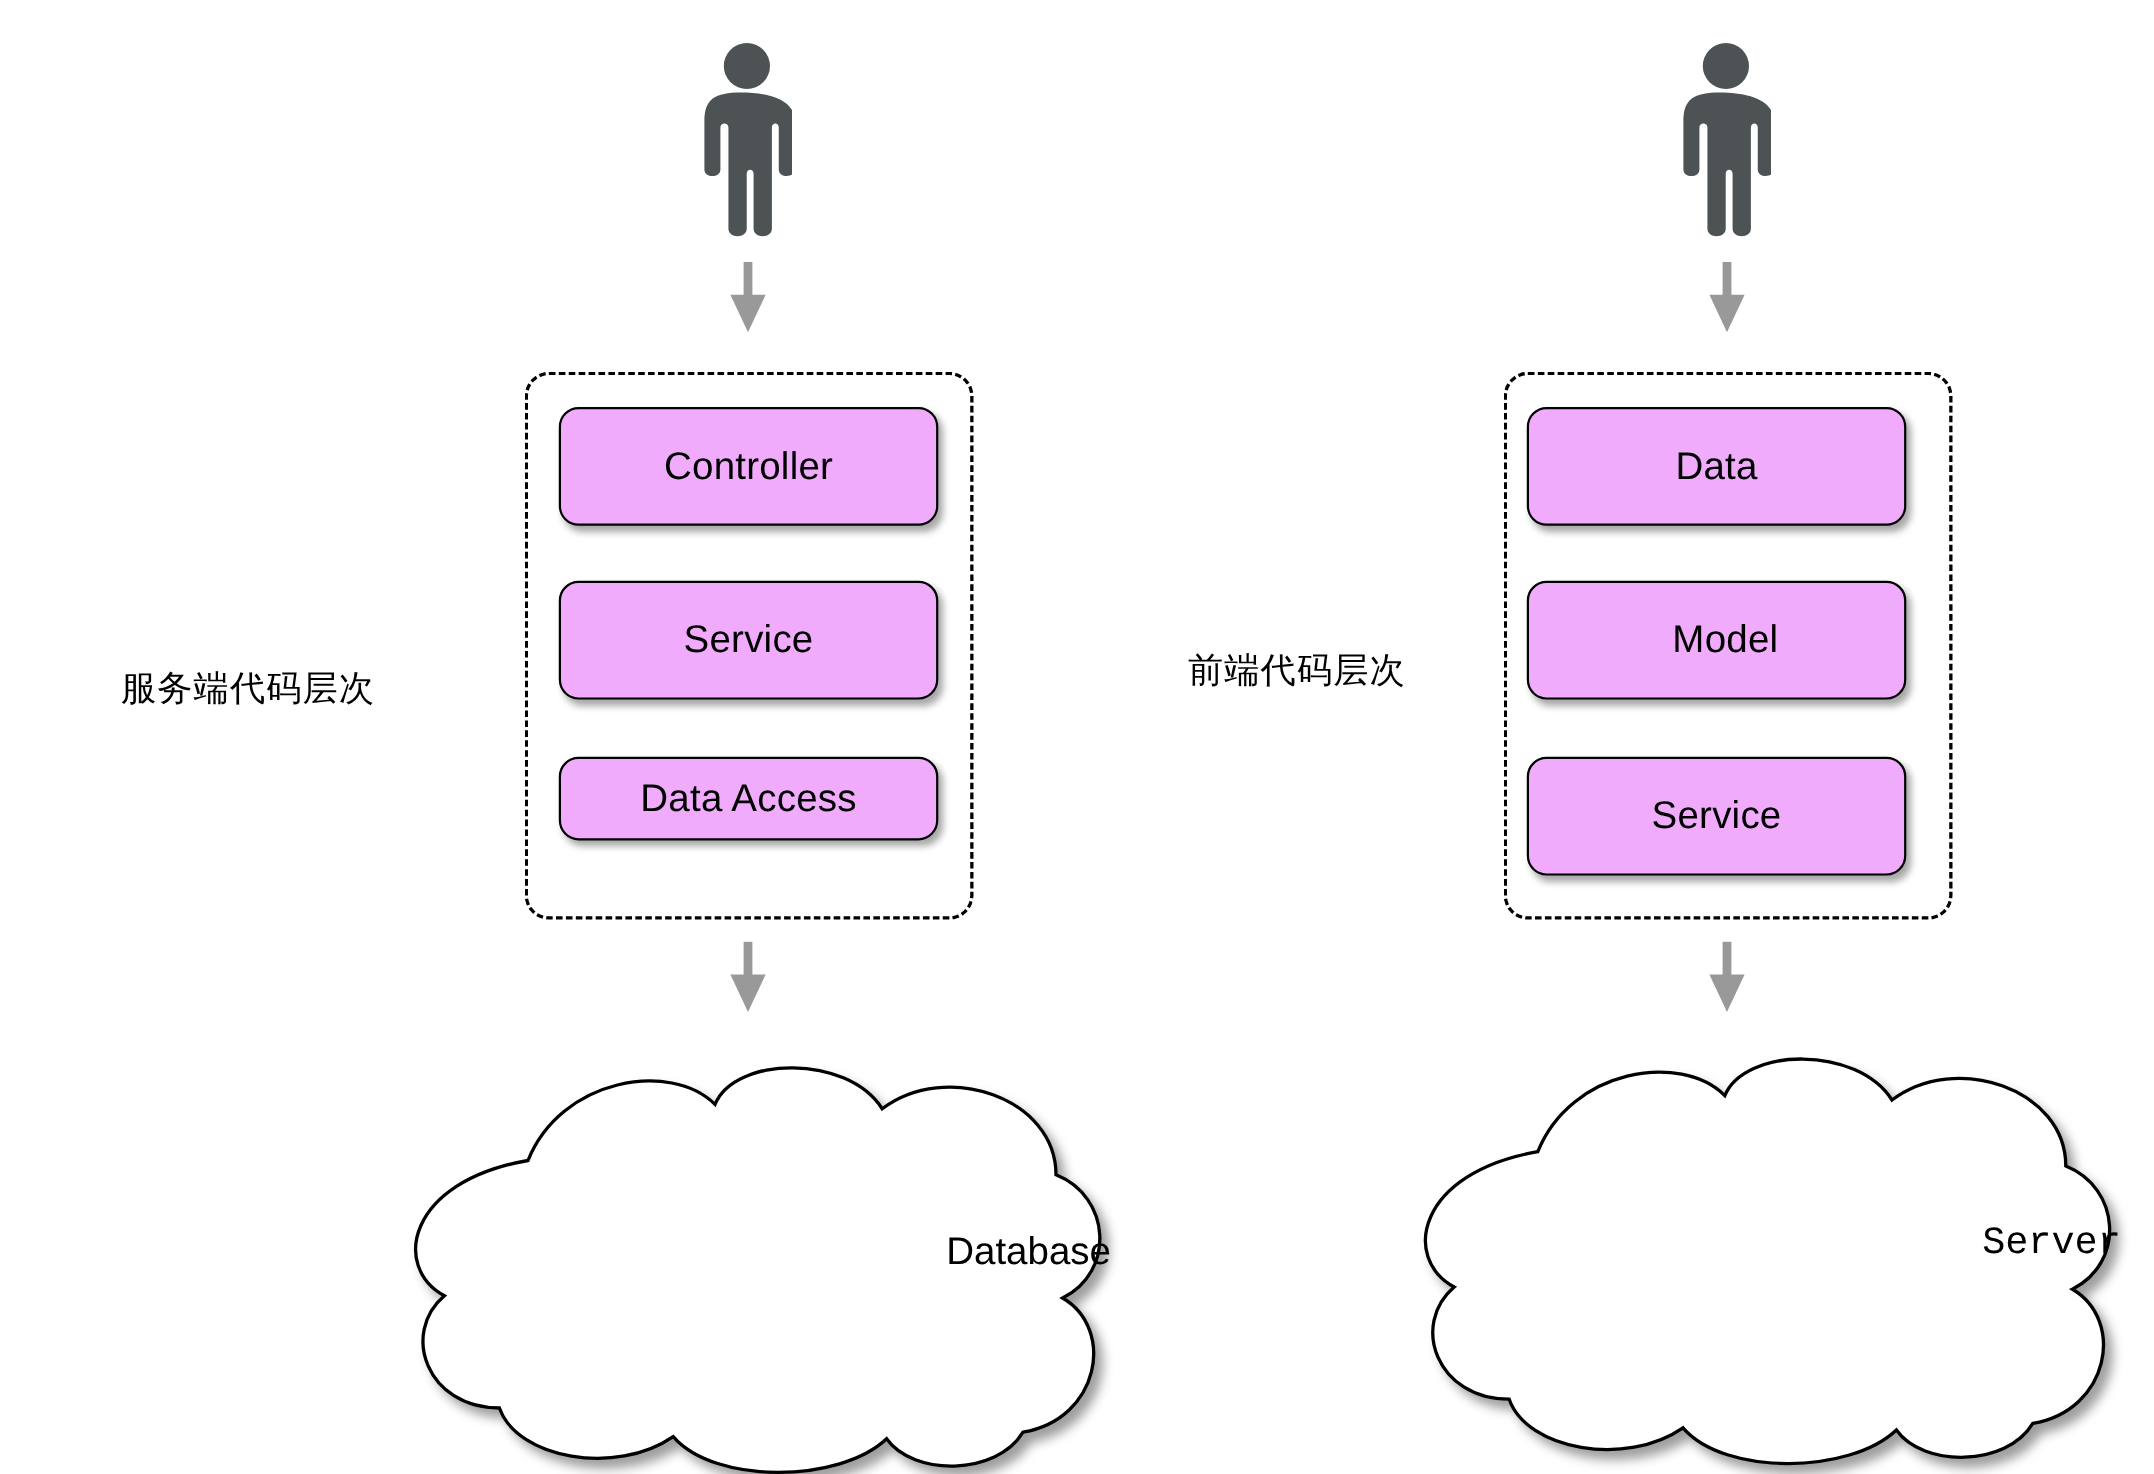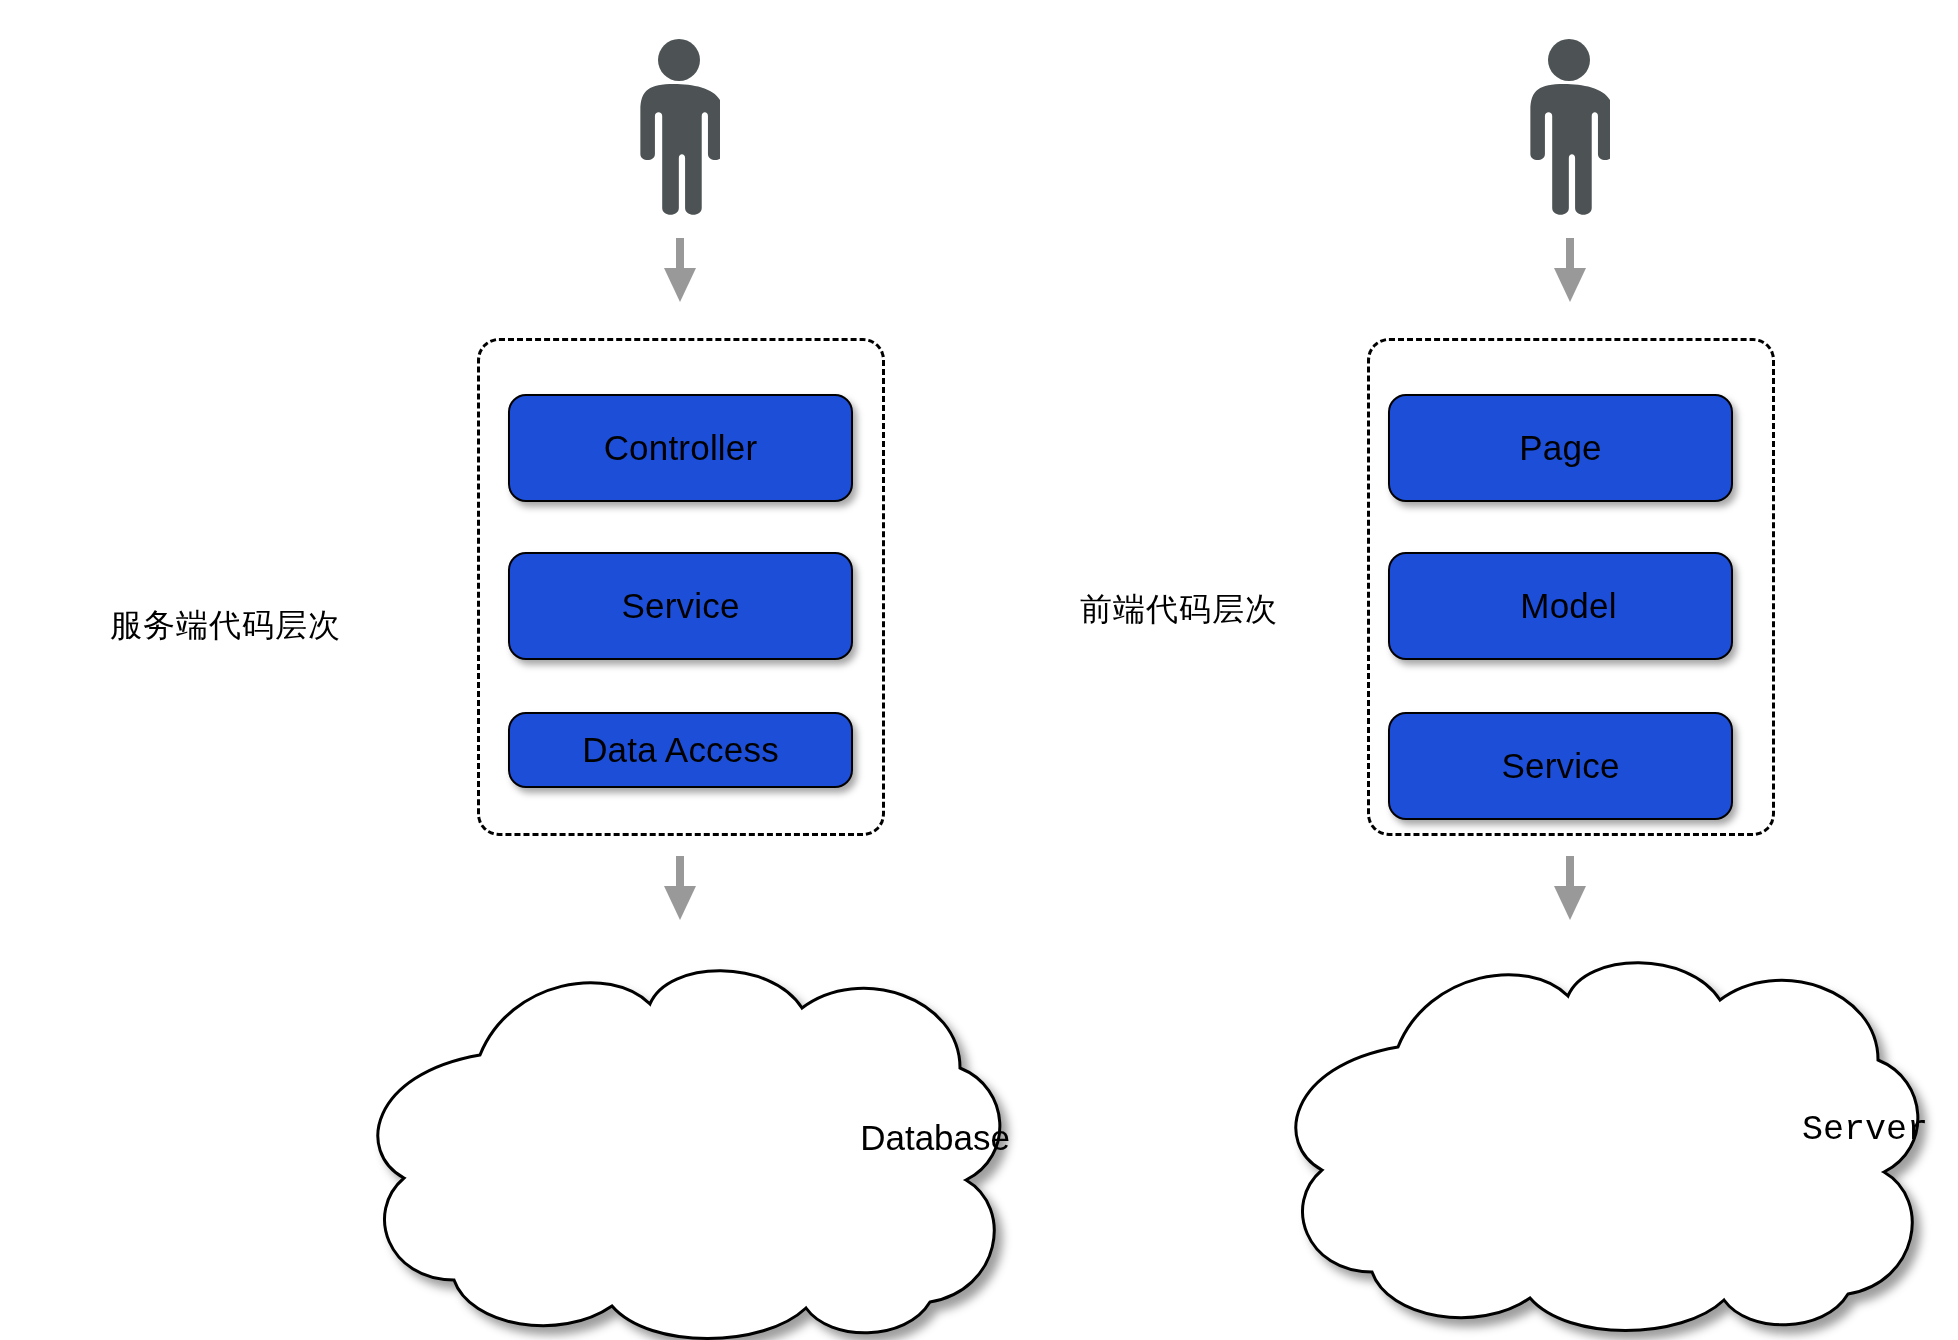--- a/index.html
+++ b/index.html
@@ -49,26 +49,25 @@
     border-radius: 22px;
     background: transparent;
   }
 
   
   .layer-box {
     position: absolute;
     box-sizing: border-box;
     border: 2.5px solid #000000;
     border-radius: 18px;
-    background: #1d4ed8;
+    background: #f0abfc;
     box-shadow: 4px 5px 7px rgba(0,0,0,0.35);
     display: flex;
     align-items: center;
     justify-content: center;
-    margin-top: 24px;
   }
   .layer-box .label {
     font-size: 35px;
     letter-spacing: 0.2px;
     color: #000000;
     white-space: nowrap;
   }
 
   
   .side-caption {
@@ -191,21 +190,21 @@
     <div class="arrow" style="left:660px; top:238px;">
       <svg viewBox="0 0 40 66" xmlns="http://www.w3.org/2000/svg">
         <rect x="16" y="0" width="8" height="34" fill="#999999"></rect>
         <polygon points="4,30 36,30 20,64" fill="#999999"></polygon>
       </svg>
     </div>
 
     <div class="group-box" style="left:477px; top:338px; width:408px; height:498px;"></div>
 
     <div class="layer-box" style="left:498px; top:370px; width:345px; height:108px;">
-      <span class="label">Page</span>
+      <span class="label">Data</span>
     </div>
     <div class="layer-box" style="left:498px; top:528px; width:345px; height:108px;padding-left:16px;">
       <span class="label">Model</span>
     </div>
     <div class="layer-box" style="left:498px; top:688px; width:345px; height:108px;">
       <span class="label">Service</span>
     </div>
 
     <div class="side-caption" style="left:190px; top:588px;">前端代码层次</div>
 

